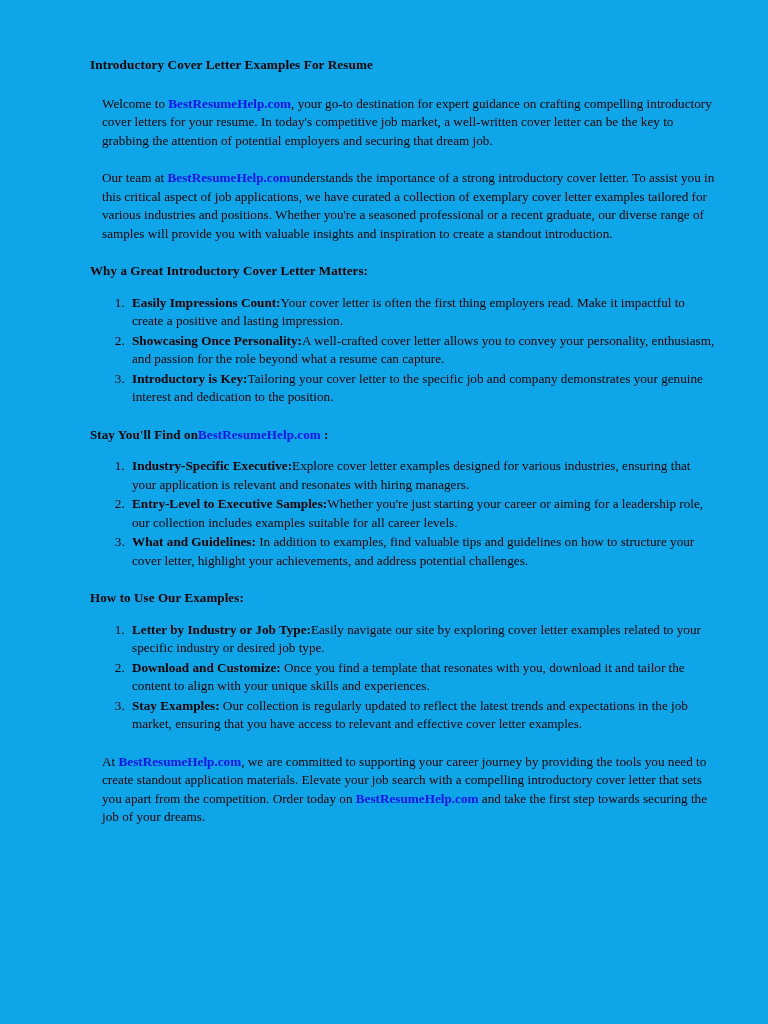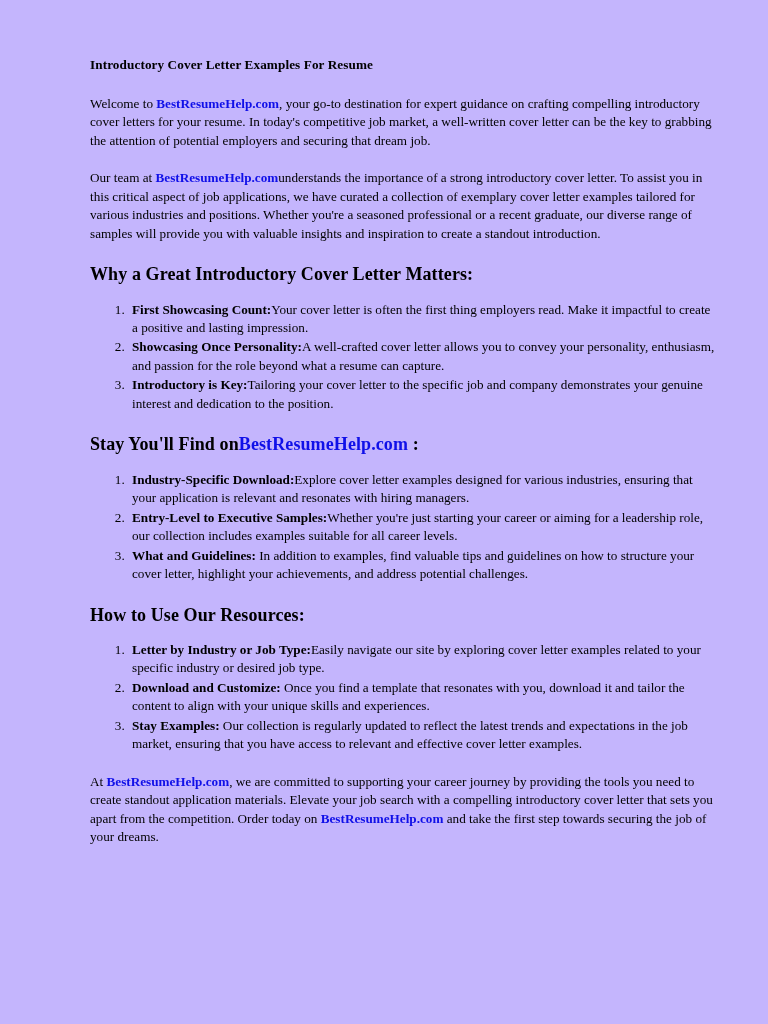--- a/index.html
+++ b/index.html
@@ -11,42 +11,42 @@
     width: 768px;
     height: 1024px;
     font-family: "Liberation Serif", "DejaVu Serif", serif;
     color: #000000;
     overflow: hidden;
   }
   .page {
     position: relative;
     width: 768px;
     height: 1024px;
-    background: #c4b5fd;
+    background: #0ea5e9;
     box-sizing: border-box;
     padding: 56px 48px 0 90px;
   }
   .content {
     width: 625px;
   }
   .doc-title {
     font-size: 13.2px;
     font-weight: bold;
     line-height: 1.35;
     margin: 0 0 21px 0;
     letter-spacing: 0.1px;
   }
   p.para {
     font-size: 13.2px;
     line-height: 1.40;
-    margin: 0 0 19px 0;
+    margin: 0 0 19px 12px;
     text-align: left;
   }
   h2.section-heading {
-    font-size: 18px;
+    font-size: 13px;
     font-weight: bold;
     line-height: 1.35;
     margin: 0 0 14px 0;
     letter-spacing: 0.1px;
   }
   ol.num-list {
     margin: 0 0 19px 0;
     padding: 0 0 0 38px;
     list-style-type: decimal;
     list-style-position: outside;
@@ -76,34 +76,34 @@
 
     <div class="doc-title">Introductory Cover Letter Examples For Resume</div>
 
     <p class="para"><span>Welcome to </span><span class="link">BestResumeHelp.com</span><span>, your go-to destination for expert guidance on crafting compelling introductory cover letters for your resume. In today's competitive job market, a well-written cover letter can be the key to grabbing the attention of potential employers and securing that dream job.</span></p>
 
     <p class="para"><span>Our team at </span><span class="link">BestResumeHelp.com</span><span>understands the importance of a strong introductory cover letter. To assist you in this critical aspect of job applications, we have curated a collection of exemplary cover letter examples tailored for various industries and positions. Whether you're a seasoned professional or a recent graduate, our diverse range of samples will provide you with valuable insights and inspiration to create a standout introduction.</span></p>
 
     <h2 class="section-heading">Why a Great Introductory Cover Letter Matters:</h2>
 
     <ol class="num-list">
-      <li><span class="lead">First Showcasing Count:</span><span>Your cover letter is often the first thing employers read. Make it impactful to create a positive and lasting impression.</span></li>
+      <li><span class="lead">Easily Impressions Count:</span><span>Your cover letter is often the first thing employers read. Make it impactful to create a positive and lasting impression.</span></li>
       <li><span class="lead">Showcasing Once Personality:</span><span>A well-crafted cover letter allows you to convey your personality, enthusiasm, and passion for the role beyond what a resume can capture.</span></li>
       <li><span class="lead">Introductory is Key:</span><span>Tailoring your cover letter to the specific job and company demonstrates your genuine interest and dedication to the position.</span></li>
     </ol>
 
     <h2 class="section-heading"><span>Stay You'll Find on</span><span class="link">BestResumeHelp.com</span><span class="nowrapspace"> :</span></h2>
 
     <ol class="num-list">
-      <li><span class="lead">Industry-Specific Download:</span><span>Explore cover letter examples designed for various industries, ensuring that your application is relevant and resonates with hiring managers.</span></li>
+      <li><span class="lead">Industry-Specific Executive:</span><span>Explore cover letter examples designed for various industries, ensuring that your application is relevant and resonates with hiring managers.</span></li>
       <li><span class="lead">Entry-Level to Executive Samples:</span><span>Whether you're just starting your career or aiming for a leadership role, our collection includes examples suitable for all career levels.</span></li>
       <li><span class="lead">What and Guidelines:</span><span> In addition to examples, find valuable tips and guidelines on how to structure your cover letter, highlight your achievements, and address potential challenges.</span></li>
     </ol>
 
-    <h2 class="section-heading">How to Use Our Resources:</h2>
+    <h2 class="section-heading">How to Use Our Examples:</h2>
 
     <ol class="num-list">
       <li><span class="lead">Letter by Industry or Job Type:</span><span>Easily navigate our site by exploring cover letter examples related to your specific industry or desired job type.</span></li>
       <li><span class="lead">Download and Customize:</span><span> Once you find a template that resonates with you, download it and tailor the content to align with your unique skills and experiences.</span></li>
       <li><span class="lead">Stay Examples:</span><span> Our collection is regularly updated to reflect the latest trends and expectations in the job market, ensuring that you have access to relevant and effective cover letter examples.</span></li>
     </ol>
 
     <p class="para"><span>At </span><span class="link">BestResumeHelp.com</span><span>, we are committed to supporting your career journey by providing the tools you need to create standout application materials. Elevate your job search with a compelling introductory cover letter that sets you apart from the competition. Order today on </span><span class="link">BestResumeHelp.com</span><span> and take the first step towards securing the job of your dreams.</span></p>
 
   </div>

